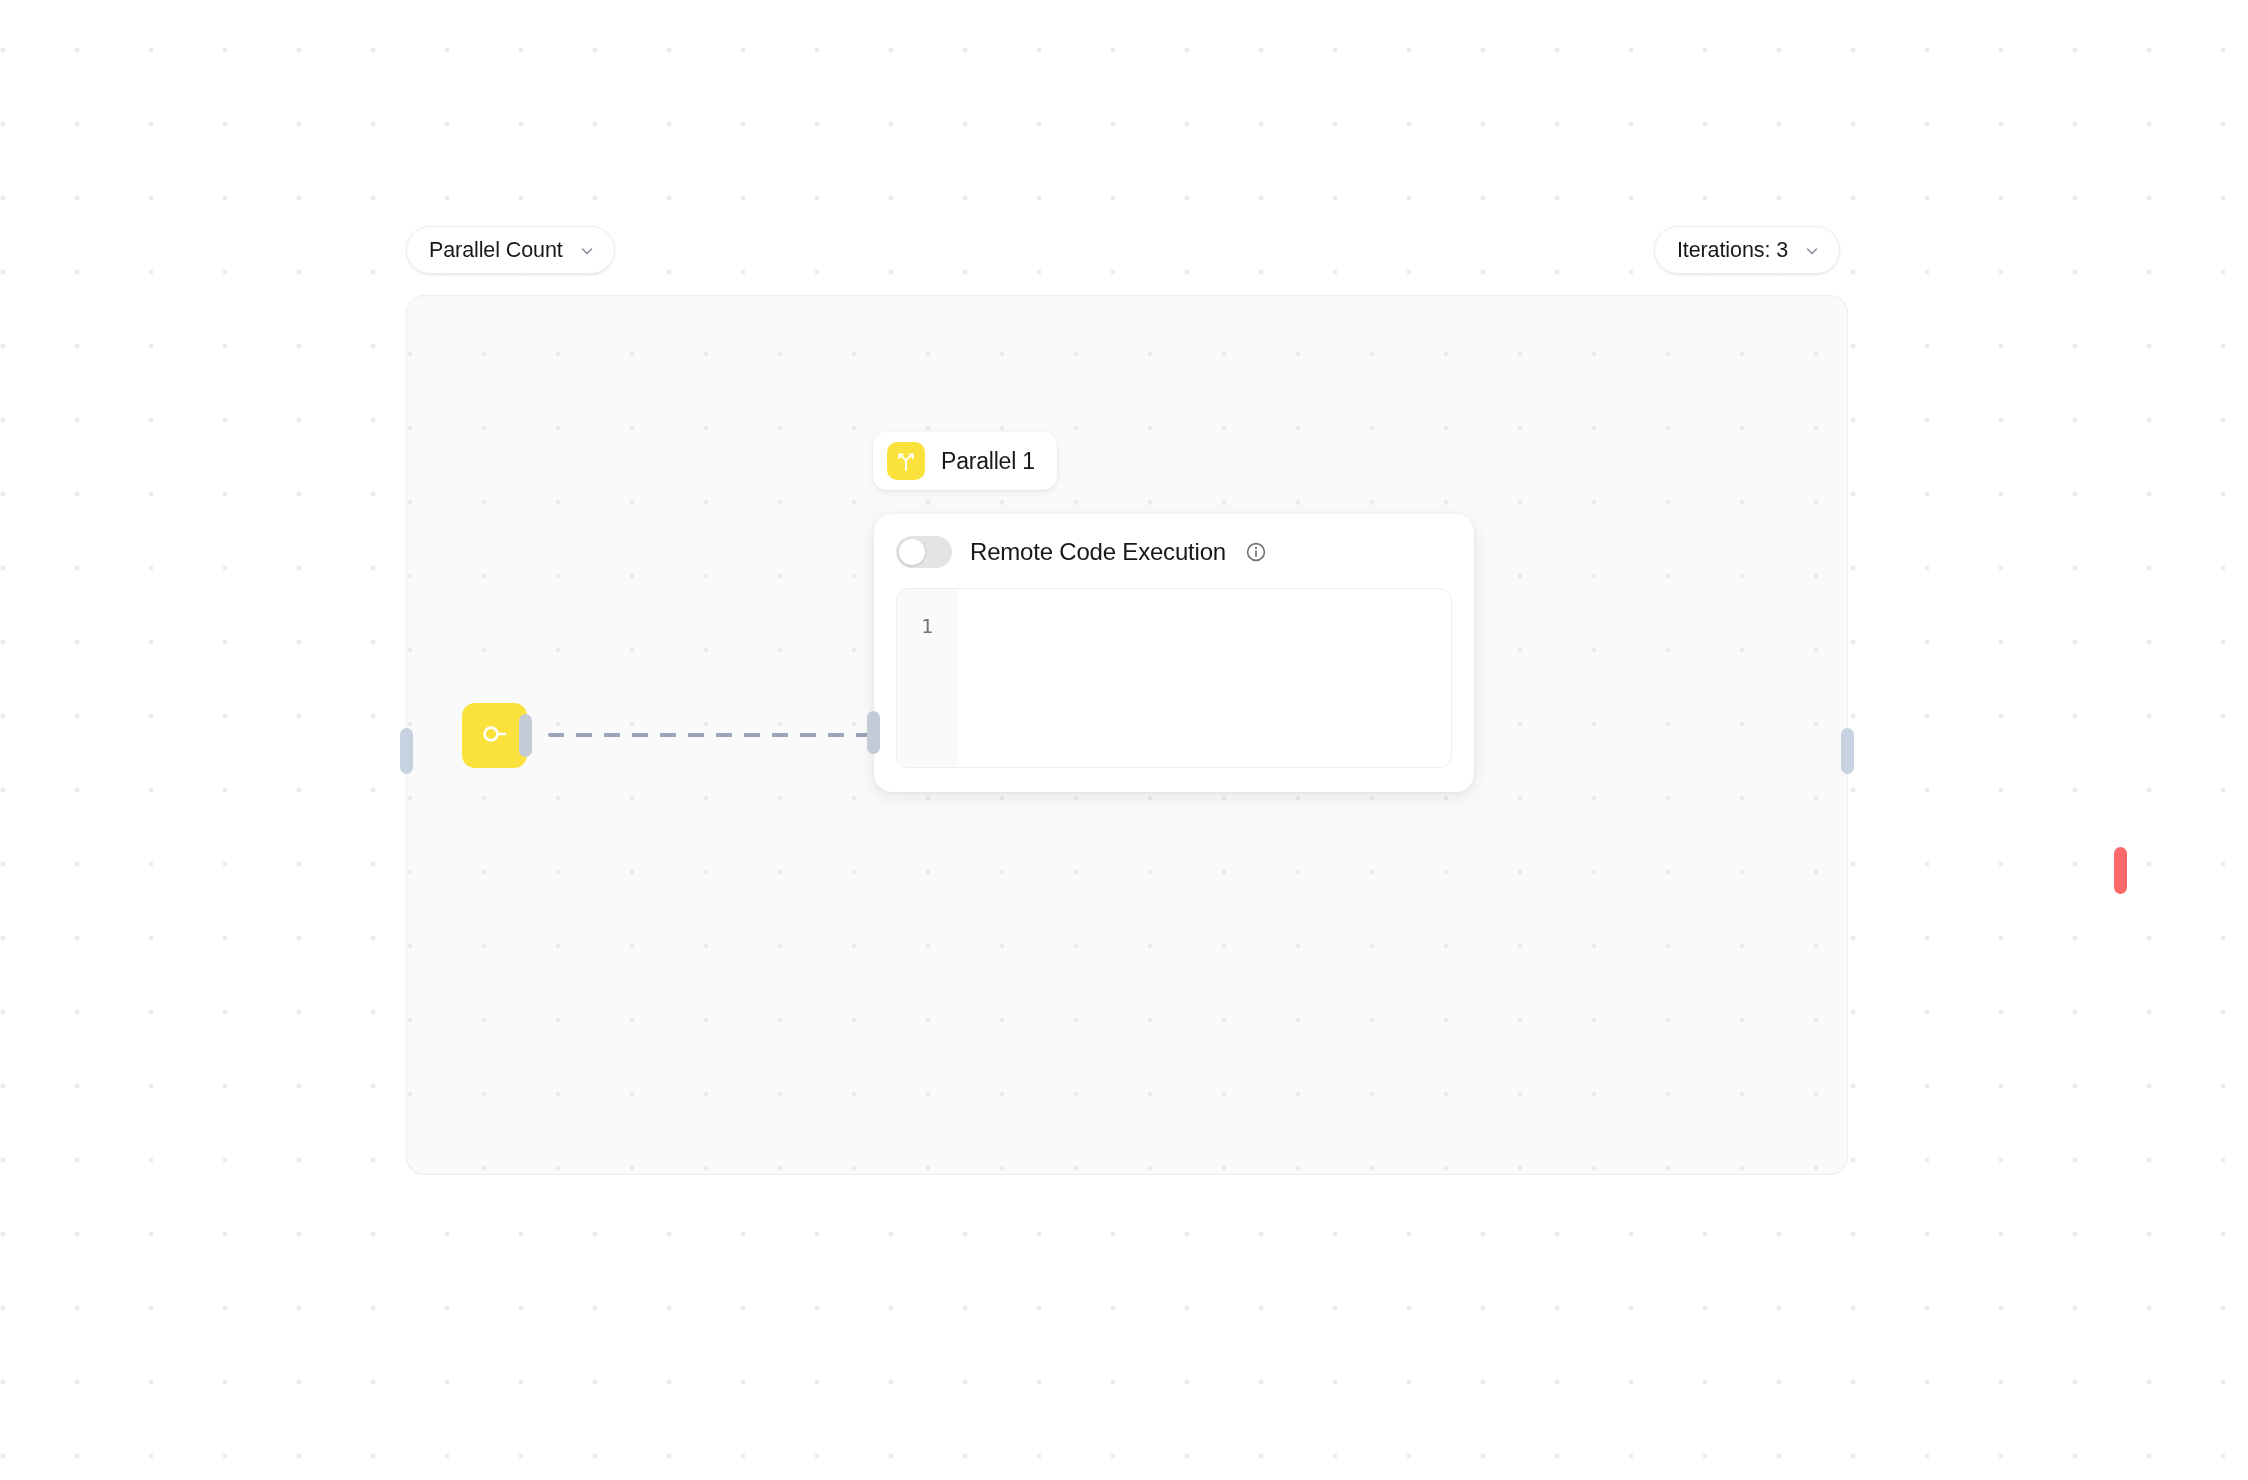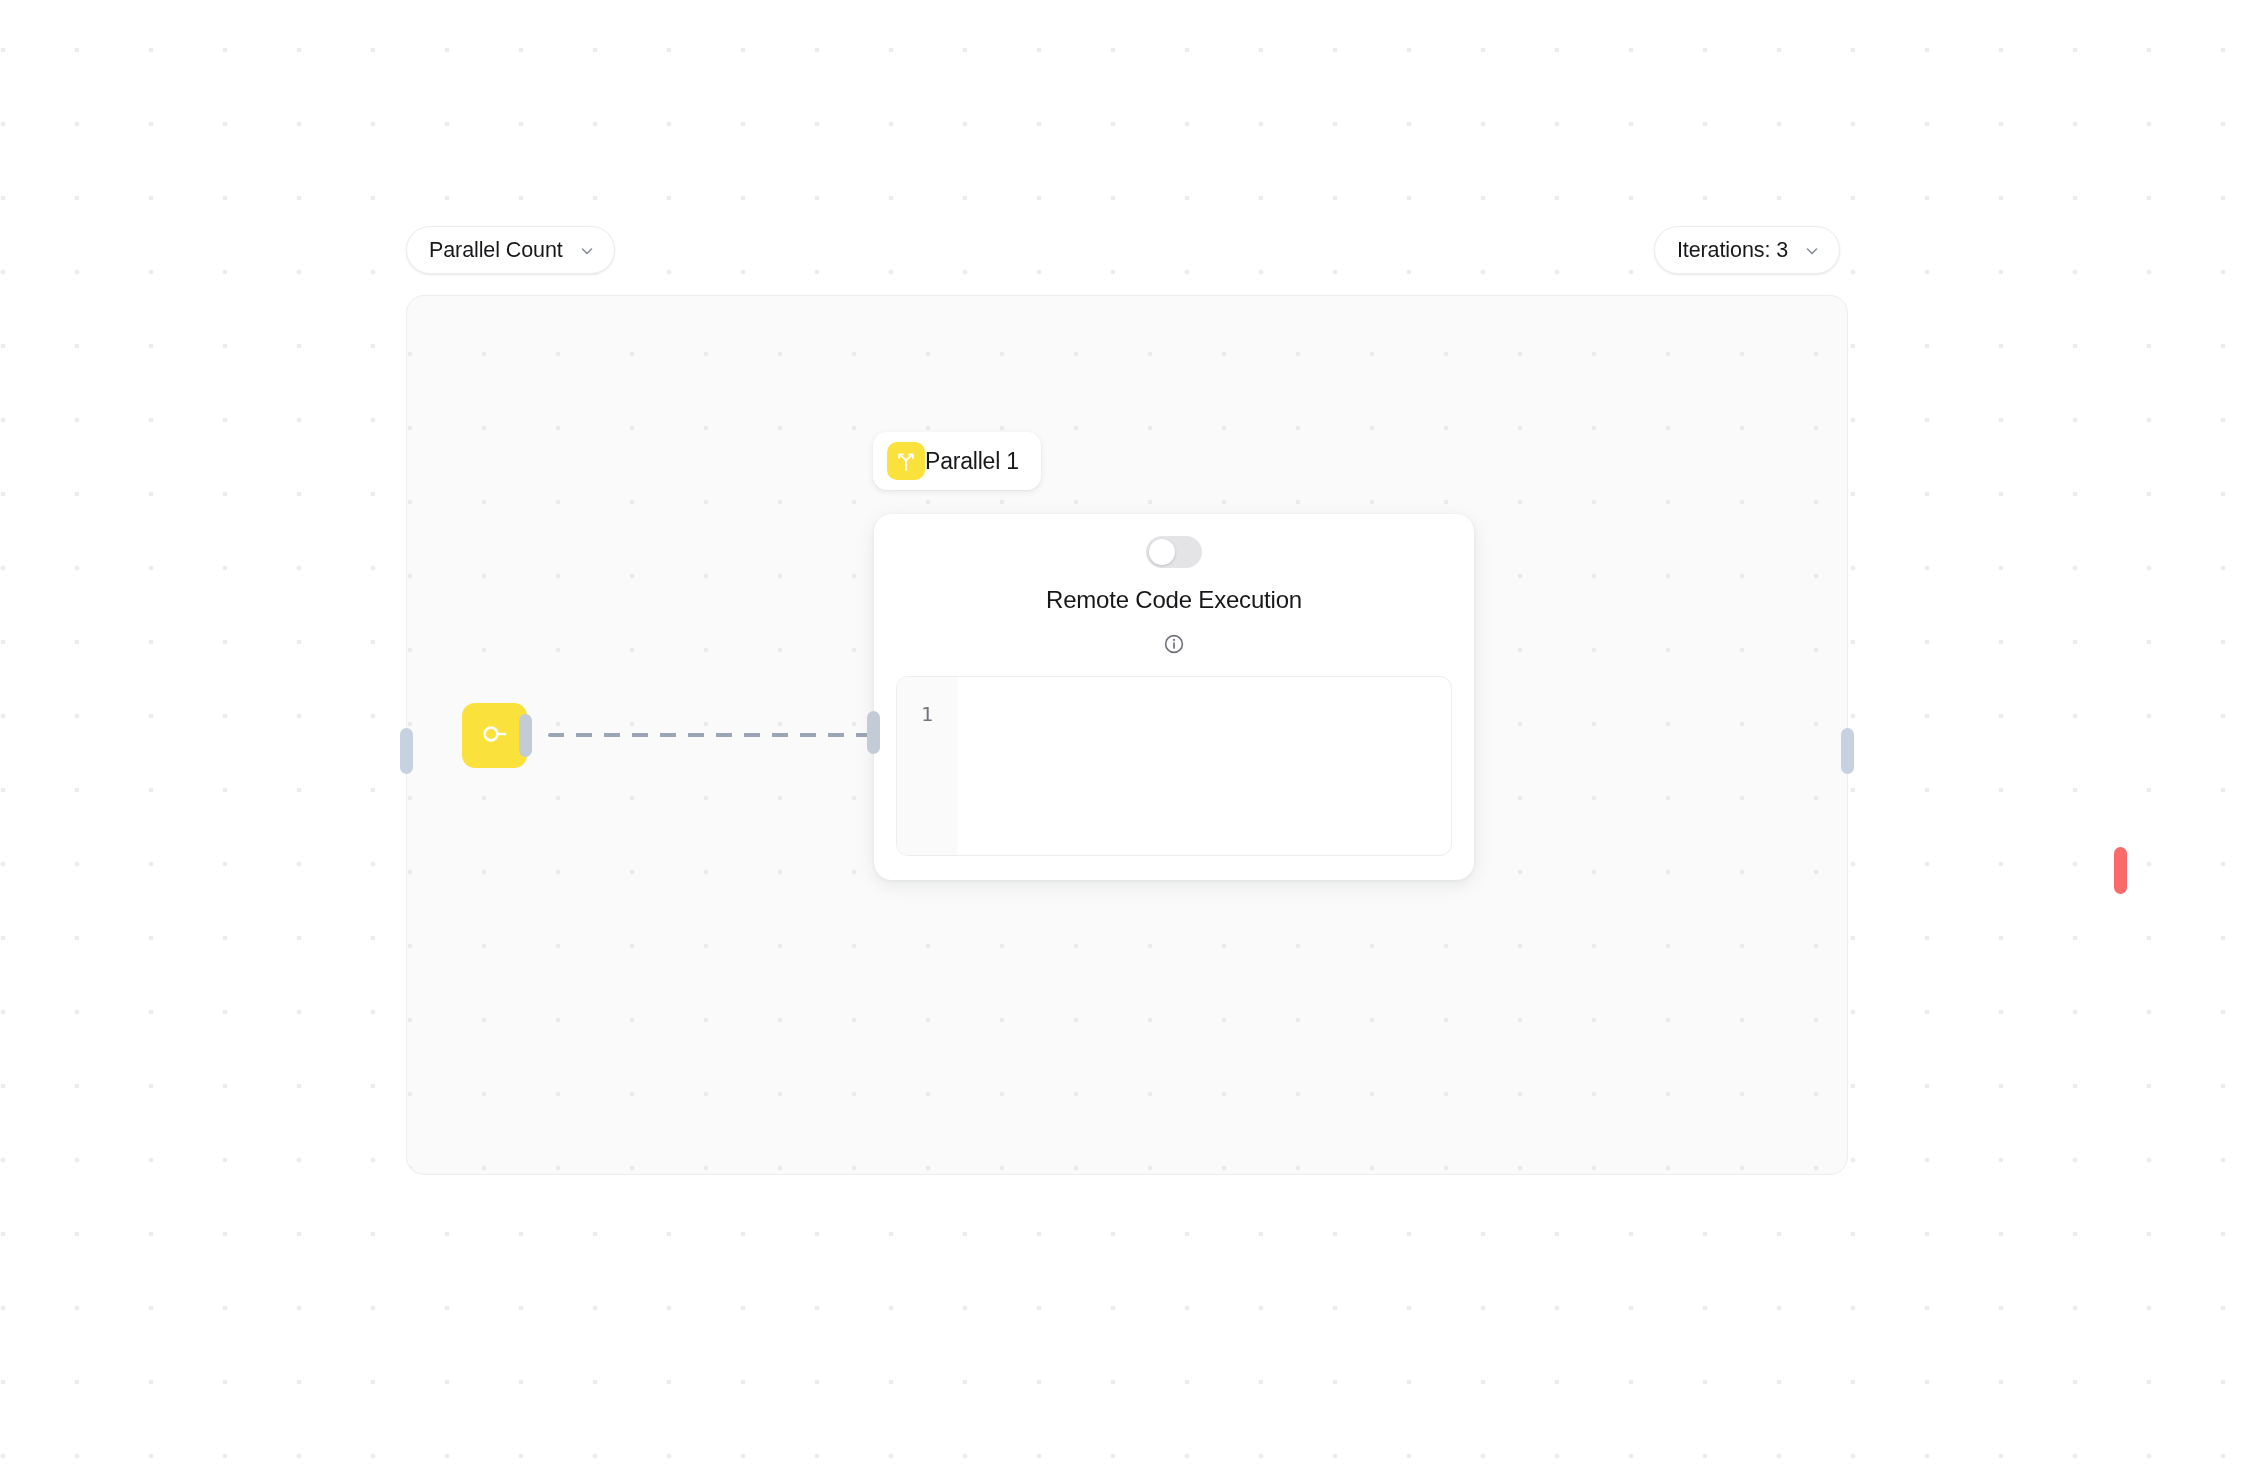--- a/index.html
+++ b/index.html
@@ -83,20 +83,21 @@
   #container-handle-left  { left: -7px;  top: 432px; }
   #container-handle-right { right: -7px; top: 432px; }
 
   
   #parallel-node {
     position: absolute;
     left: 873px;
     top: 432px;
     display: flex;
     align-items: center;
+    gap: 16px;
     height: 58px;
     padding: 0 22px 0 14px;
     background: #ffffff;
     border-radius: 14px;
     box-shadow: 0 2px 7px rgba(16,24,40,.07), 0 1px 2px rgba(16,24,40,.05);
     cursor: pointer;
   }
   #parallel-node .node-icon {
     width: 38px; height: 38px;
     border-radius: 10px;
@@ -206,21 +207,20 @@
     cursor: pointer;
     color: #5c6472;
   }
 
   
   .toggle-row {
     display: flex;
     align-items: center;
     gap: 18px;
     padding: 22px 22px 18px 22px;
-    flex-direction: column;
   }
   .toggle {
     position: relative;
     width: 56px; height: 32px;
     border-radius: 16px;
     background: #e4e4e7;
     flex: 0 0 auto;
     cursor: pointer;
   }
   .toggle::after {

